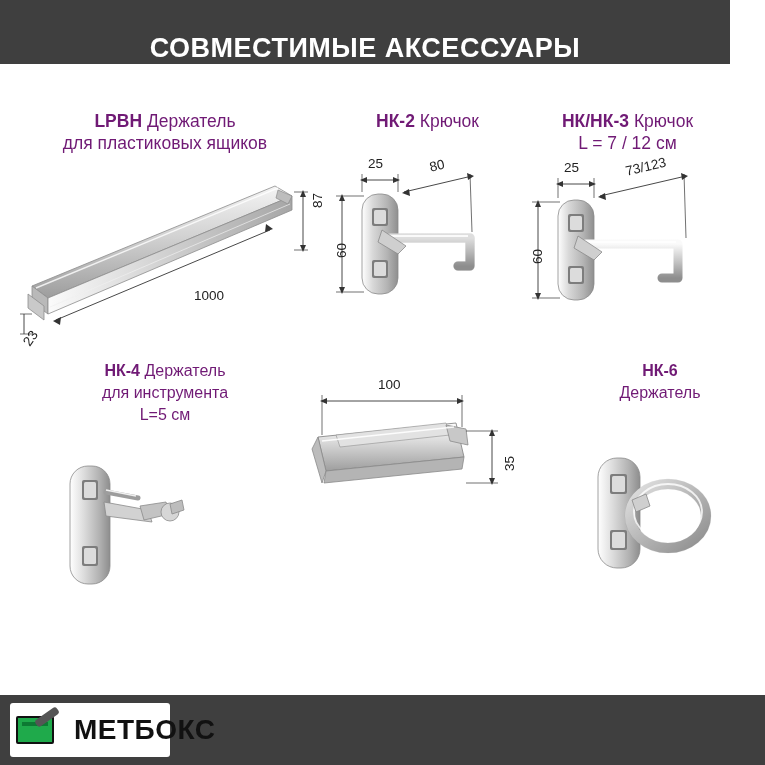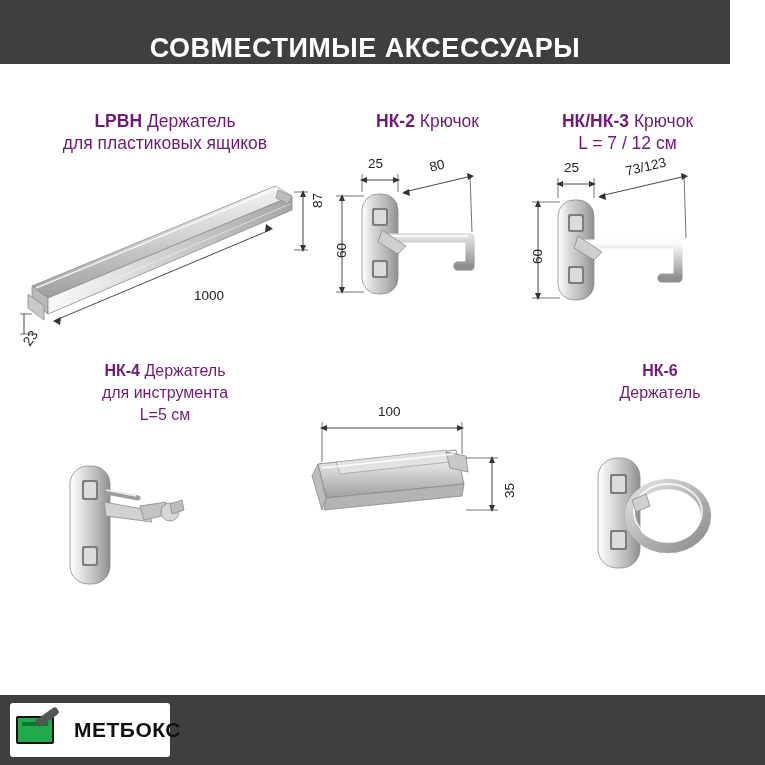--- a/index.html
+++ b/index.html
@@ -57,21 +57,21 @@
     width:26px;height:4px;background:#0d7a33;
   }
   .logo-wrench{
     position:absolute;right:-6px;top:2px;
     width:26px;height:8px;
     background:#555;
     transform:rotate(-35deg);
     border-radius:3px;
   }
   .logo-text{
-    font-size:21px;font-weight:bold;color:#111;
+    font-size:28px;font-weight:bold;color:#111;
     letter-spacing:0.5px;margin-left:20px;
   }
 
   
   .content{position:absolute;left:0;top:64px;width:765px;height:631px;}
 
   .cell{position:absolute;}
   .cap{
     text-align:center;
     font-size:17.5px;
@@ -299,21 +299,21 @@
           <path d="M86 44 L118 50" stroke="#9d9d9d" stroke-width="5" stroke-linecap="round"></path>
           <path d="M86 42 L116 48" stroke="#f0f0f0" stroke-width="1.6"></path>
         </svg>
       </div>
     </div>
 
     <div class="cell" style="left:296px;top:296px;width:250px;">
       <div class="cap cap-big">
       </div>
 
-      <div style="position:relative;width:250px;height:170px;margin-top:46px;text-decoration:underline;">
+      <div style="position:relative;width:250px;height:170px;margin-top:19px;text-decoration:underline;">
         <svg width="250" height="170" viewBox="0 0 250 170">
           <defs>
             <linearGradient id="body5" x1="0" y1="0" x2="0" y2="1">
               <stop offset="0%" stop-color="#fdfdfd"></stop>
               <stop offset="40%" stop-color="#d9d9d9"></stop>
               <stop offset="100%" stop-color="#9e9e9e"></stop>
             </linearGradient>
           </defs>
 
           <polygon points="22,58 160,44 168,78 30,92" fill="url(#body5)" stroke="#8a8a8a" stroke-width="0.9"></polygon>

